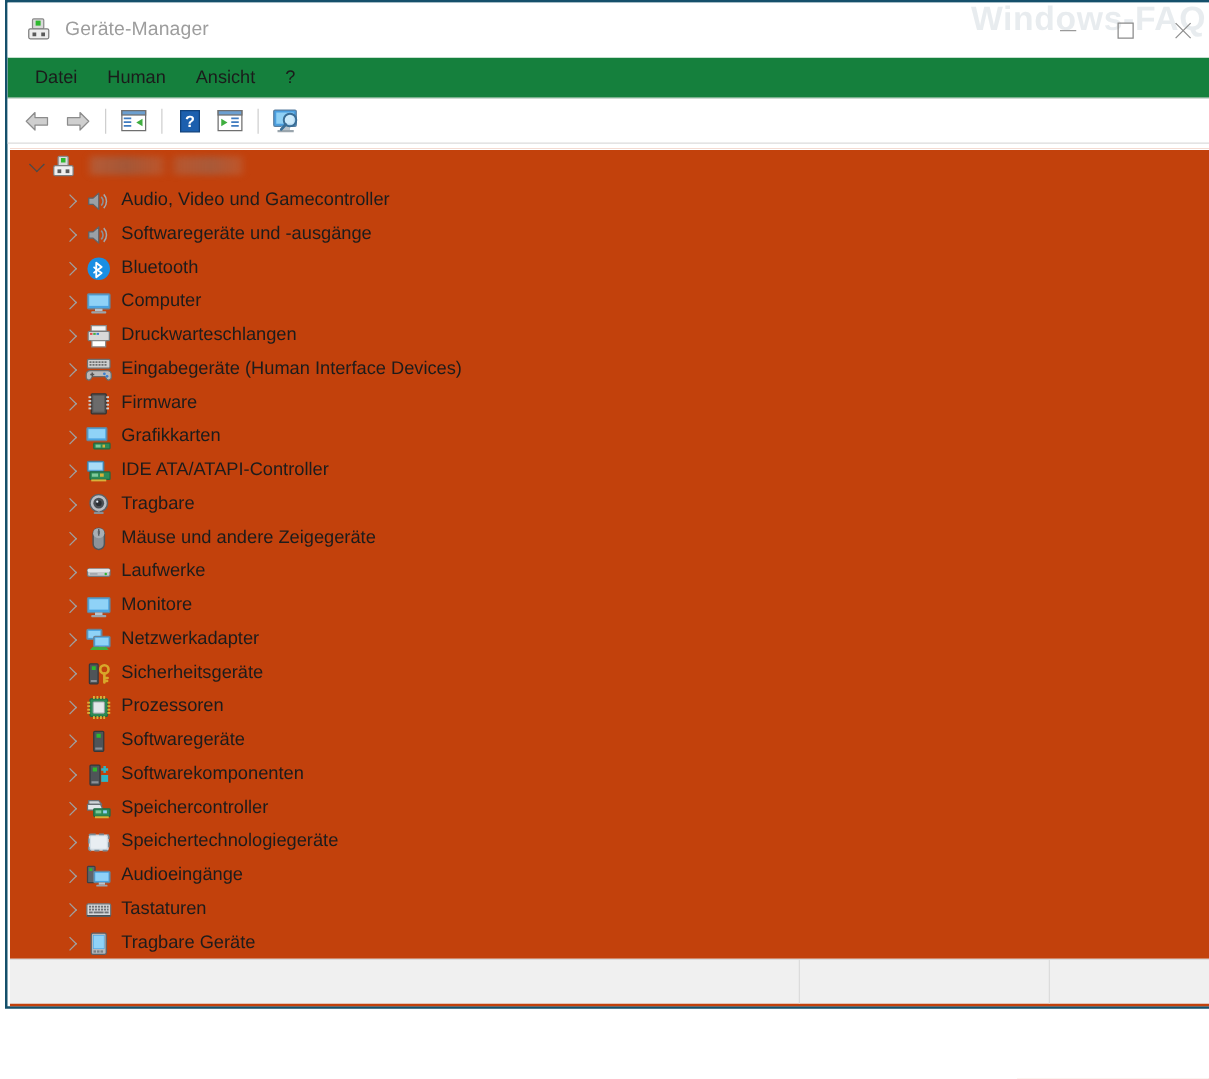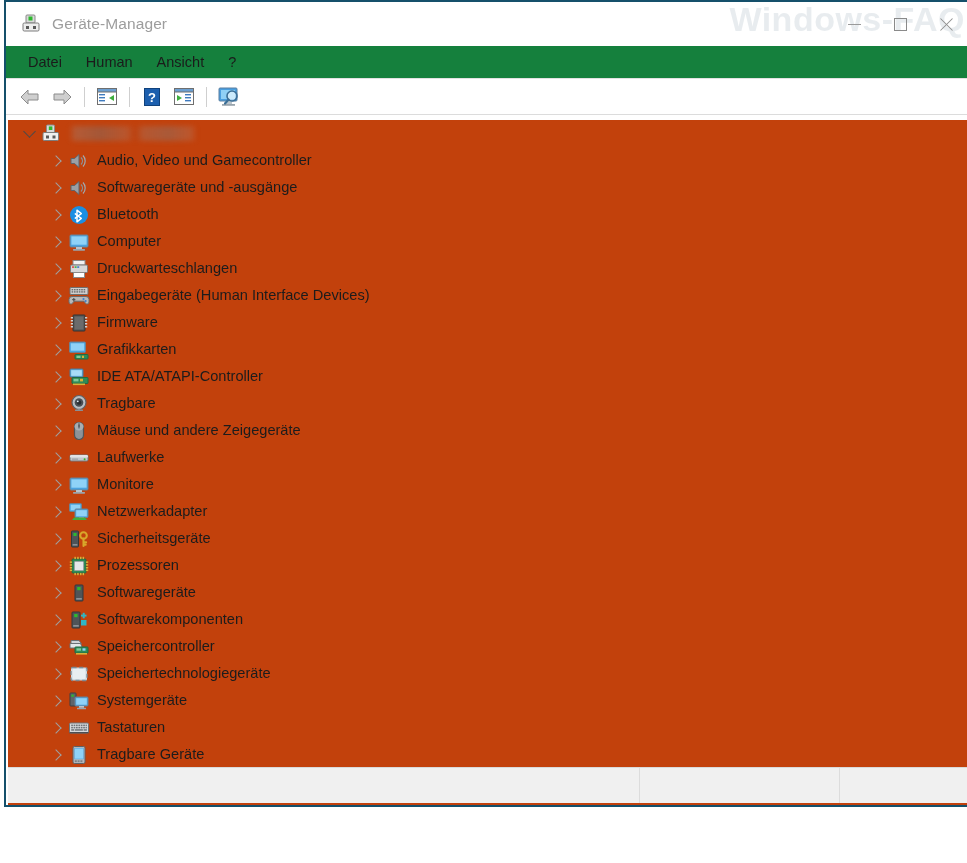--- a/index.html
+++ b/index.html
@@ -94,21 +94,21 @@
     border-top: 1.4px solid #8d8d8d;
   }
   .wc-close-glyph:before { transform: rotate(45deg); }
   .wc-close-glyph:after  { transform: rotate(-45deg); }
 
   
   #watermark {
     position: absolute;
     right: 4px;
     top: -2px;
-    font-size: 34px;
+    font-size: 27px;
     font-weight: 600;
     letter-spacing: .5px;
     color: rgba(120,140,160,0.17);
     white-space: nowrap;
     pointer-events: none;
     font-family: "Liberation Sans", sans-serif;
   }
 
   
   #menubar {
@@ -675,21 +675,21 @@
             <span class="chev-right"></span>
           </span>
           <span class="row-icon"><svg width="22" height="22" viewBox="0 0 22 22">
               <rect x="2" y="3" width="6" height="13" rx="0.7" fill="#5e646a" stroke="#3b4045" stroke-width="1"></rect>
               <rect x="3.4" y="4.6" width="2.4" height="2.2" fill="#2eb82e"></rect>
               <rect x="7" y="7" width="13" height="9" rx="1" fill="#4aa3e0" stroke="#6c8394" stroke-width="1"></rect>
               <rect x="8.2" y="8.2" width="10.6" height="6.5" fill="#8fd2f7"></rect>
               <rect x="11" y="16" width="5" height="1.8" fill="#b9c4cc"></rect>
               <rect x="9" y="17.8" width="9" height="1.4" rx="0.5" fill="#9aa5ad"></rect>
             </svg></span>
-          <span class="row-label">Systemgeräte</span>
+          <span class="row-label">Audioeingänge</span>
         </div>
         <div class="tree-row child-row">
           <span class="chev">
             <span class="chev-right"></span>
           </span>
           <span class="row-icon"><svg width="22" height="22" viewBox="0 0 22 22">
               <rect x="1.5" y="6" width="19" height="10" rx="1.2" fill="#d6d9dc" stroke="#6f7478" stroke-width="1"></rect>
               <g fill="#6e7378">
                 <rect x="3.2" y="7.6" width="1.7" height="1.5"></rect>
                 <rect x="5.6" y="7.6" width="1.7" height="1.5"></rect>

